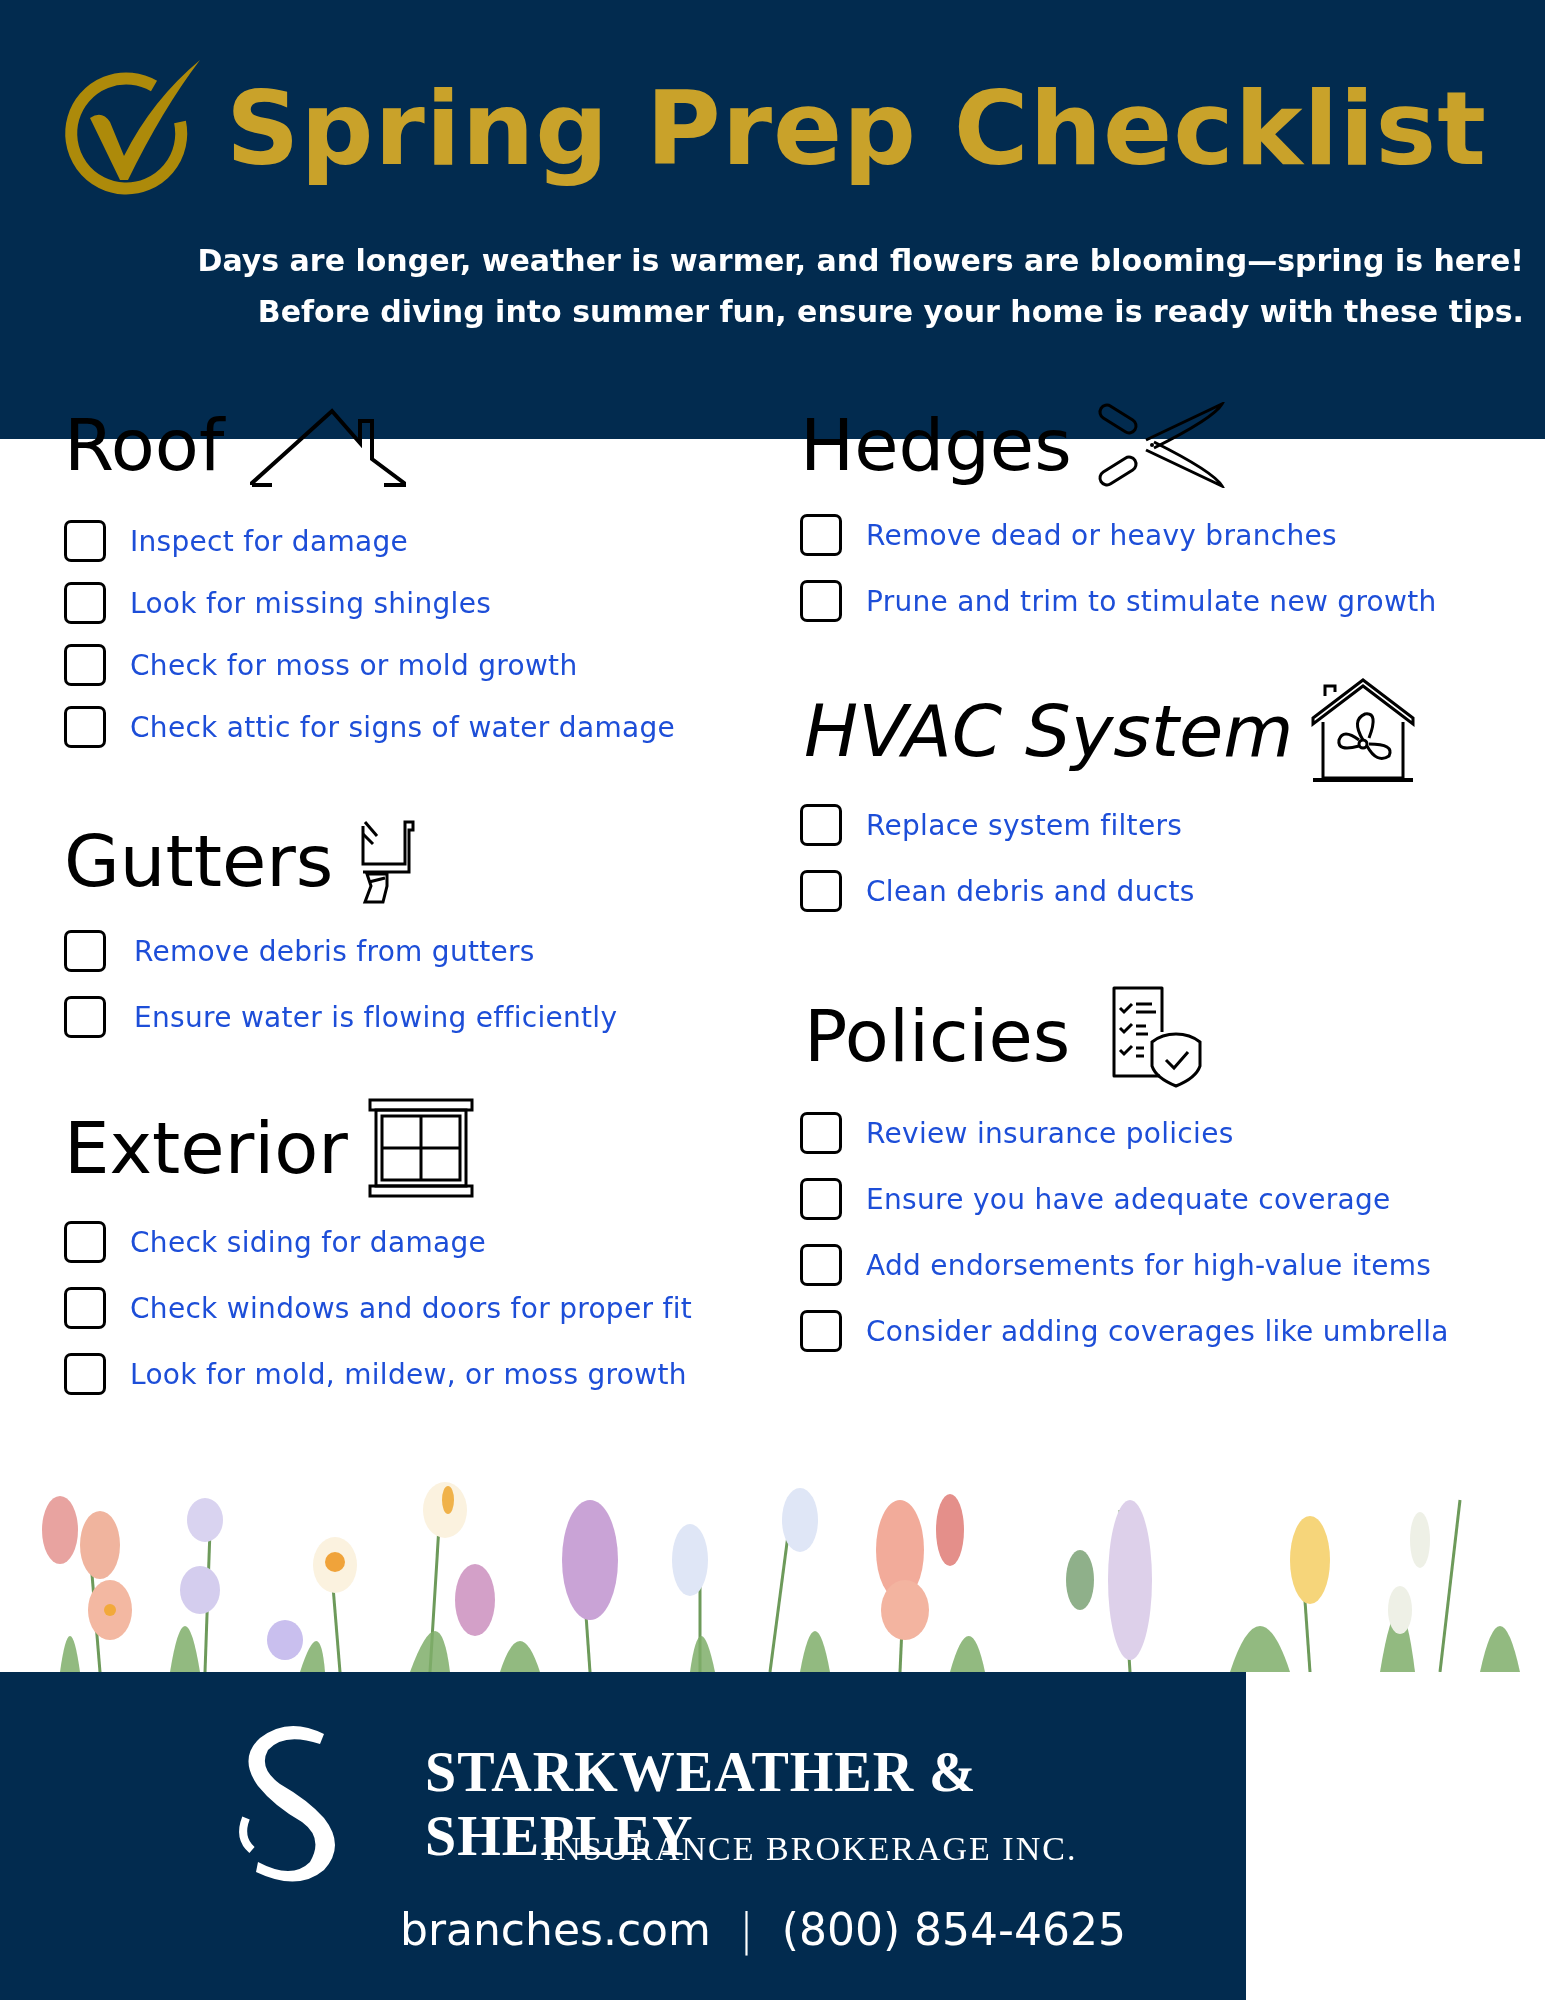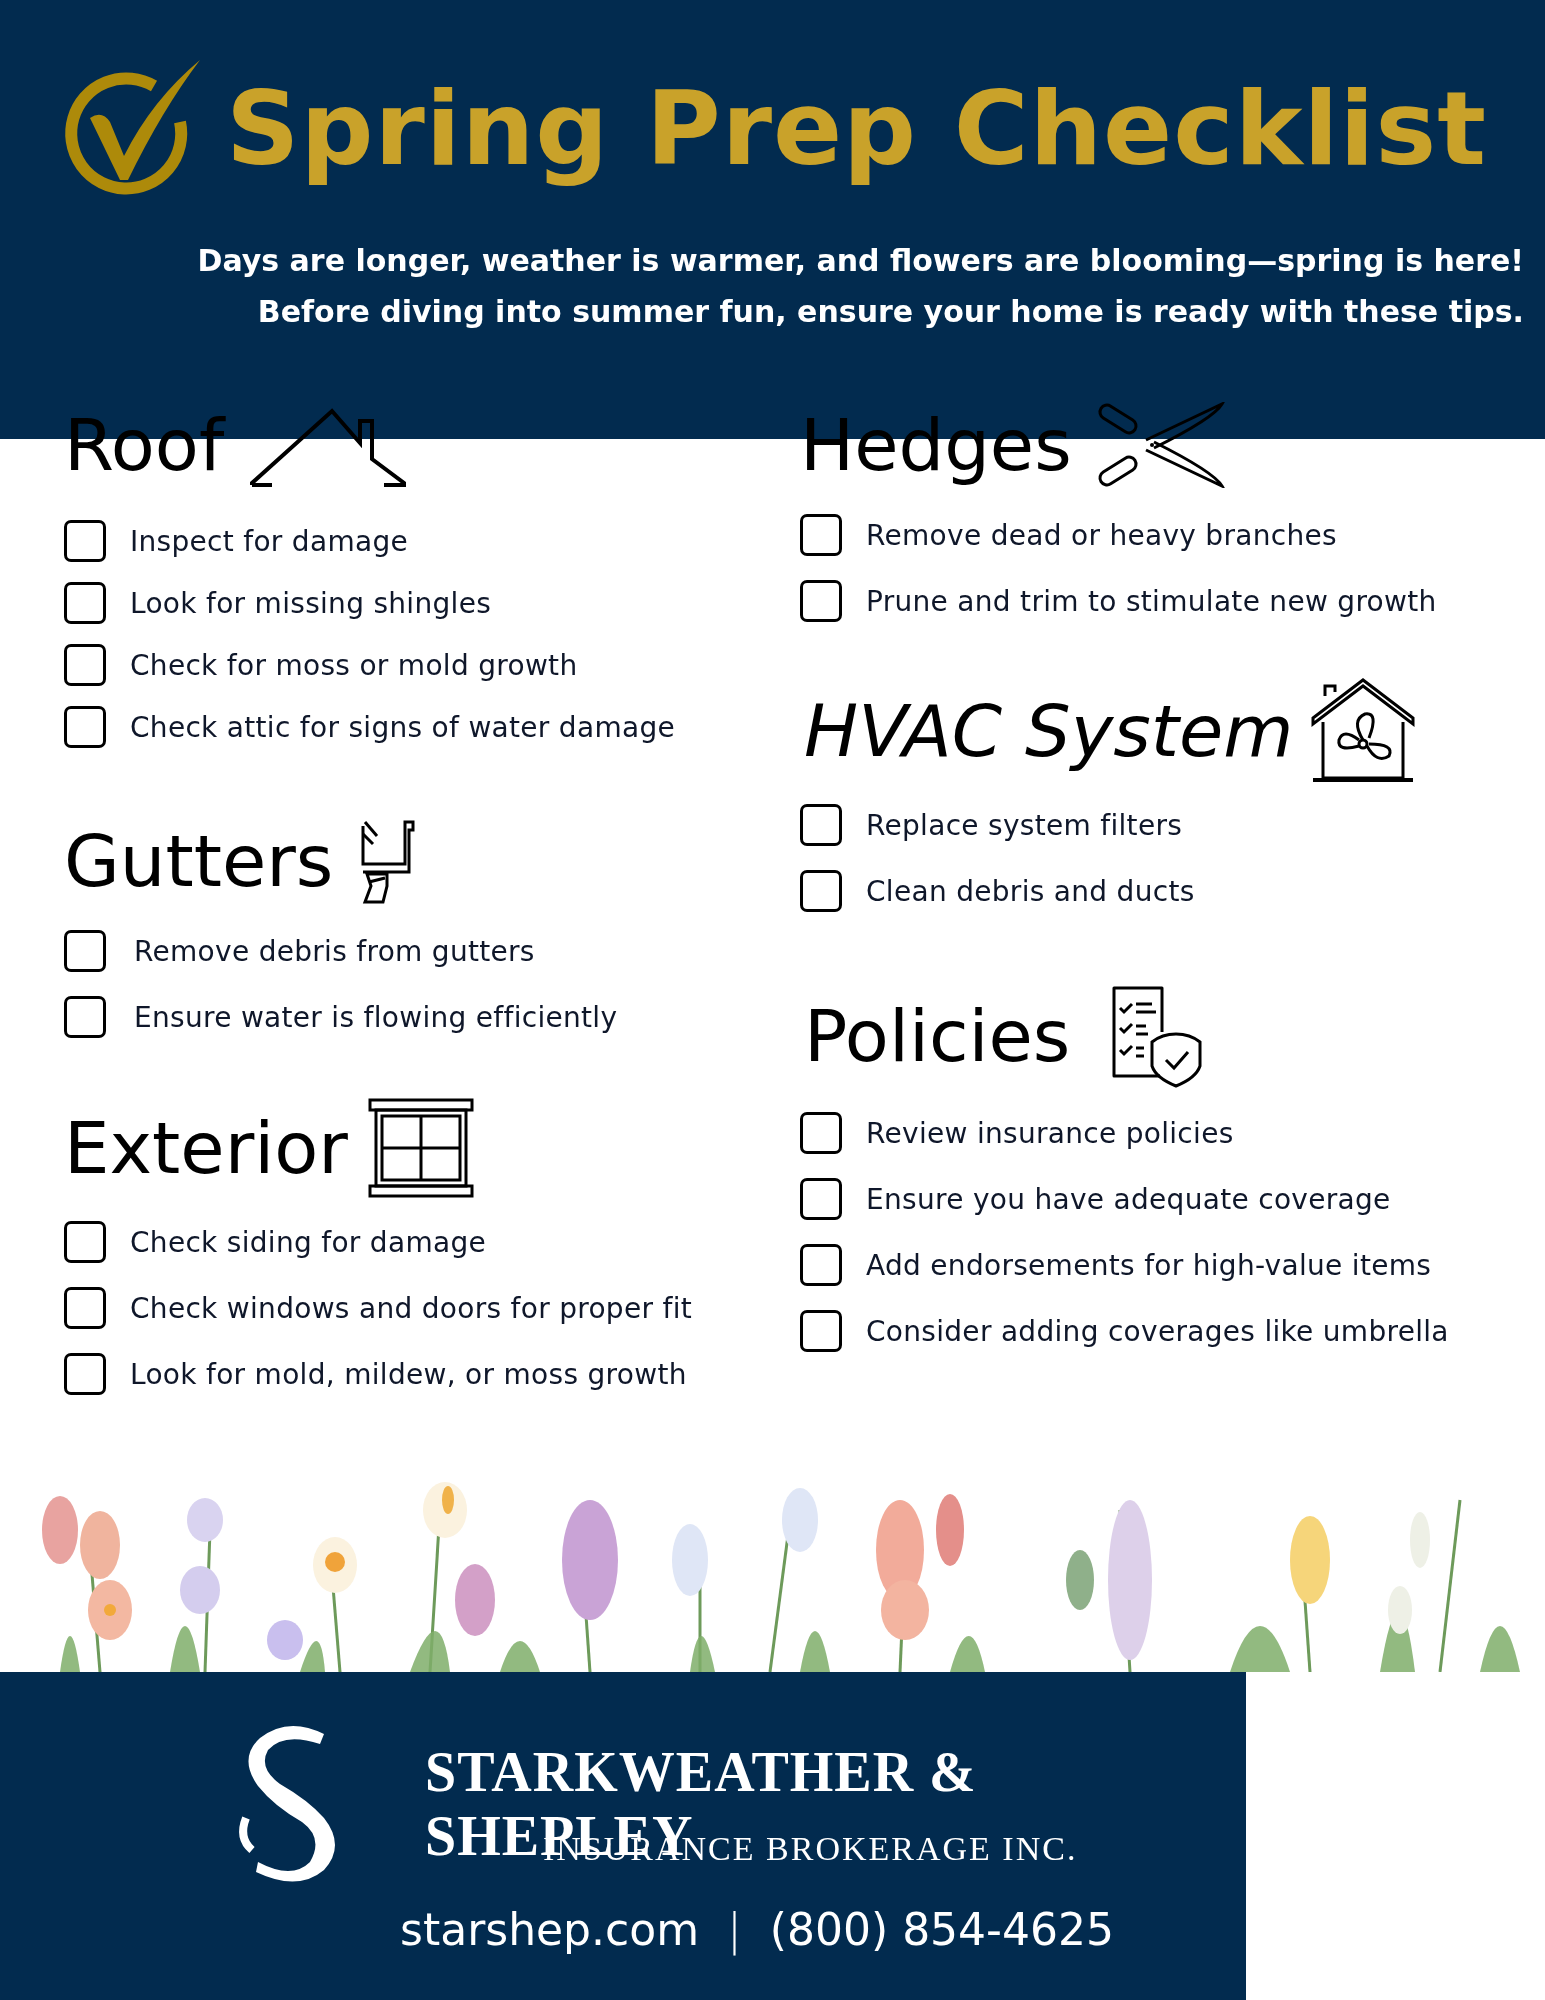--- a/index.html
+++ b/index.html
@@ -12,21 +12,21 @@
   .title { font-family: "DejaVu Sans", sans-serif; font-weight: bold; font-size: 102px; color: #c9a22a; margin-left: 22px; letter-spacing: 1px; line-height: 1; }
   .intro { position: absolute; left: 64px; top: 235px; width: 1460px; color: #ffffff; font-family: "DejaVu Sans", sans-serif; font-weight: bold; font-size: 30px; line-height: 51px; text-align: right; }
 
   .section { position: absolute; }
   .sec-head { display: flex; align-items: center; height: 110px; }
   .sec-title { font-family: "DejaVu Sans", sans-serif; font-size: 72px; font-weight: 500; color: #000; line-height: 1; }
   .sec-icon { margin-left: 24px; }
   .items { list-style: none; }
   .item { display: flex; align-items: center; height: 62px; }
   .cb { width: 42px; height: 42px; border: 3px solid #000; border-radius: 7px; flex: 0 0 42px; background: #fff; }
-  .label { font-family: "DejaVu Sans", sans-serif; font-size: 28px; margin-left: 24px; color: #0f172a; white-space: nowrap; letter-spacing: 0.3px; }
+  .label { font-family: "DejaVu Sans", sans-serif; font-size: 28px; margin-left: 24px; color: #1d4ed8; white-space: nowrap; letter-spacing: 0.3px; }
 
   .flowers { position: absolute; left: 0; top: 1470px; width: 1545px; height: 202px; overflow: hidden; }
   .footer { position: absolute; left: 0; top: 1672px; width: 1246px; height: 328px; background: #022b4f; color: #fff; }
   .logo-s { position: absolute; left: 228px; top: 50px; width: 120px; height: 160px; }
   .company { position: absolute; left: 425px; top: 68px; font-family: "Liberation Serif", "DejaVu Serif", serif; font-weight: bold; font-size: 56px; letter-spacing: 1px; }
   .subco { position: absolute; left: 543px; top: 158px; font-family: Liberation Serif, serif; font-size: 34px; letter-spacing: 2px; }
   .contact { position: absolute; left: 400px; top: 232px; font-family: "DejaVu Sans", sans-serif; font-size: 44px; display: flex; align-items: center; }
   .sep { margin: 0 28px; font-weight: 300; }
 </style>
 </head>
@@ -267,17 +267,17 @@
 </svg>
 
 <div class="footer">
   <svg class="logo-s" viewBox="0 0 120 160">
     <path d="M96 12 Q60 -6 32 16 Q10 36 30 64 Q46 84 74 100 Q96 116 82 140 Q64 158 30 140 L28 150 Q70 170 96 148 Q118 124 96 96 Q80 78 52 62 Q30 46 40 28 Q56 10 92 22 Z" fill="#ffffff"></path>
     <path d="M18 96 Q10 116 24 128" fill="none" stroke="#ffffff" stroke-width="8"></path>
   </svg>
   <div class="company">STARKWEATHER &amp; SHEPLEY</div>
   <div class="subco">INSURANCE BROKERAGE INC.</div>
   <div class="contact">
-    <span>starshep.com</span>
+    <span>branches.com</span>
     <span class="sep">|</span>
     <span>(800) 854-4625</span>
   </div>
 </div>
 
 </body></html>

